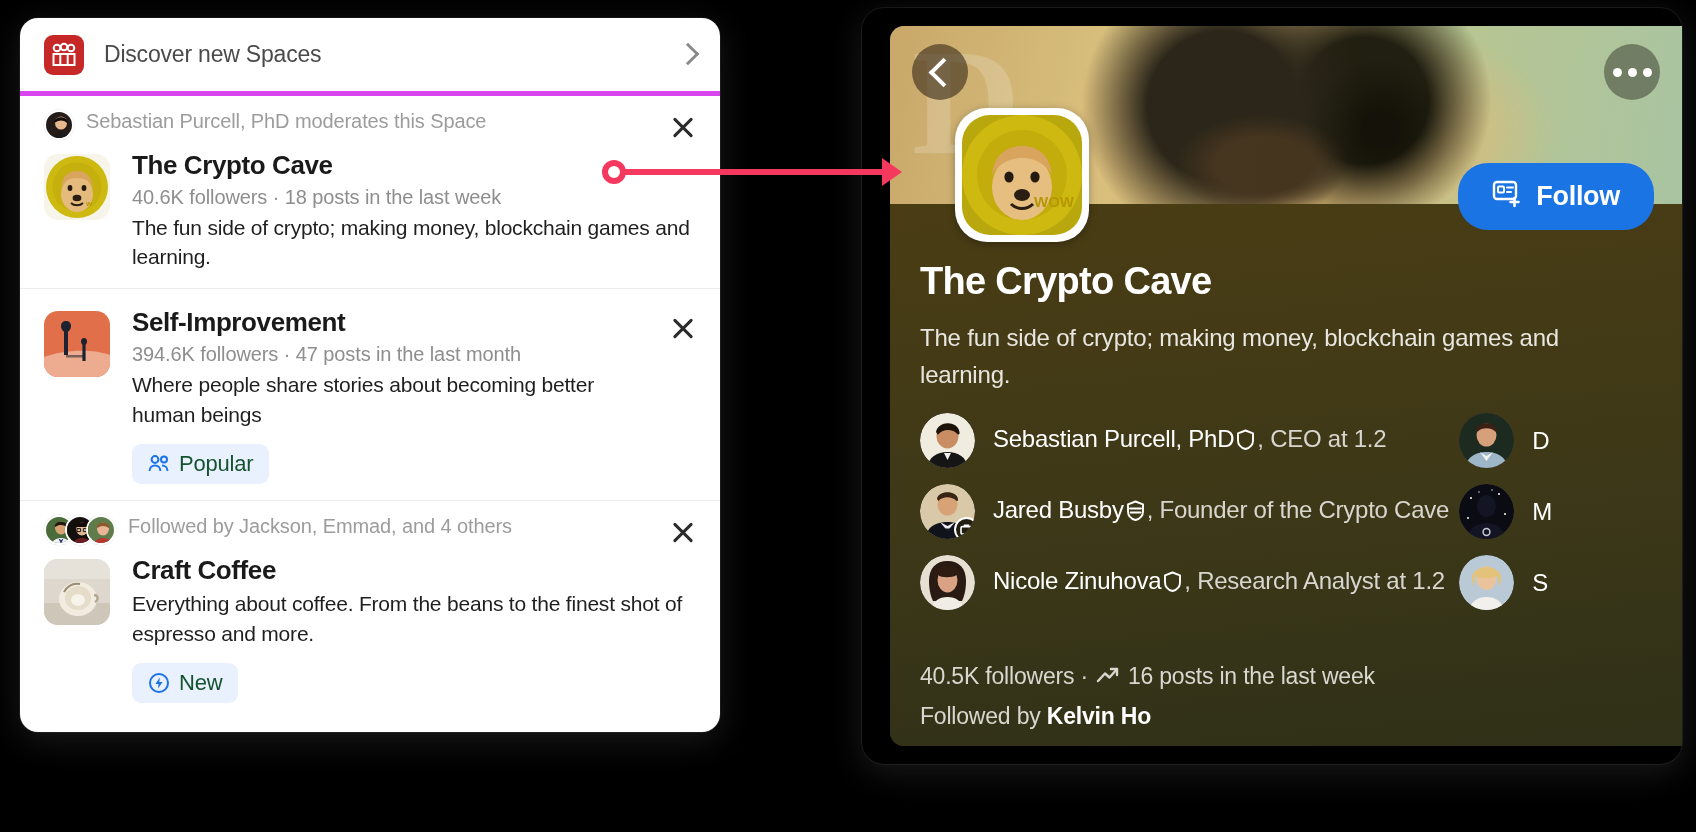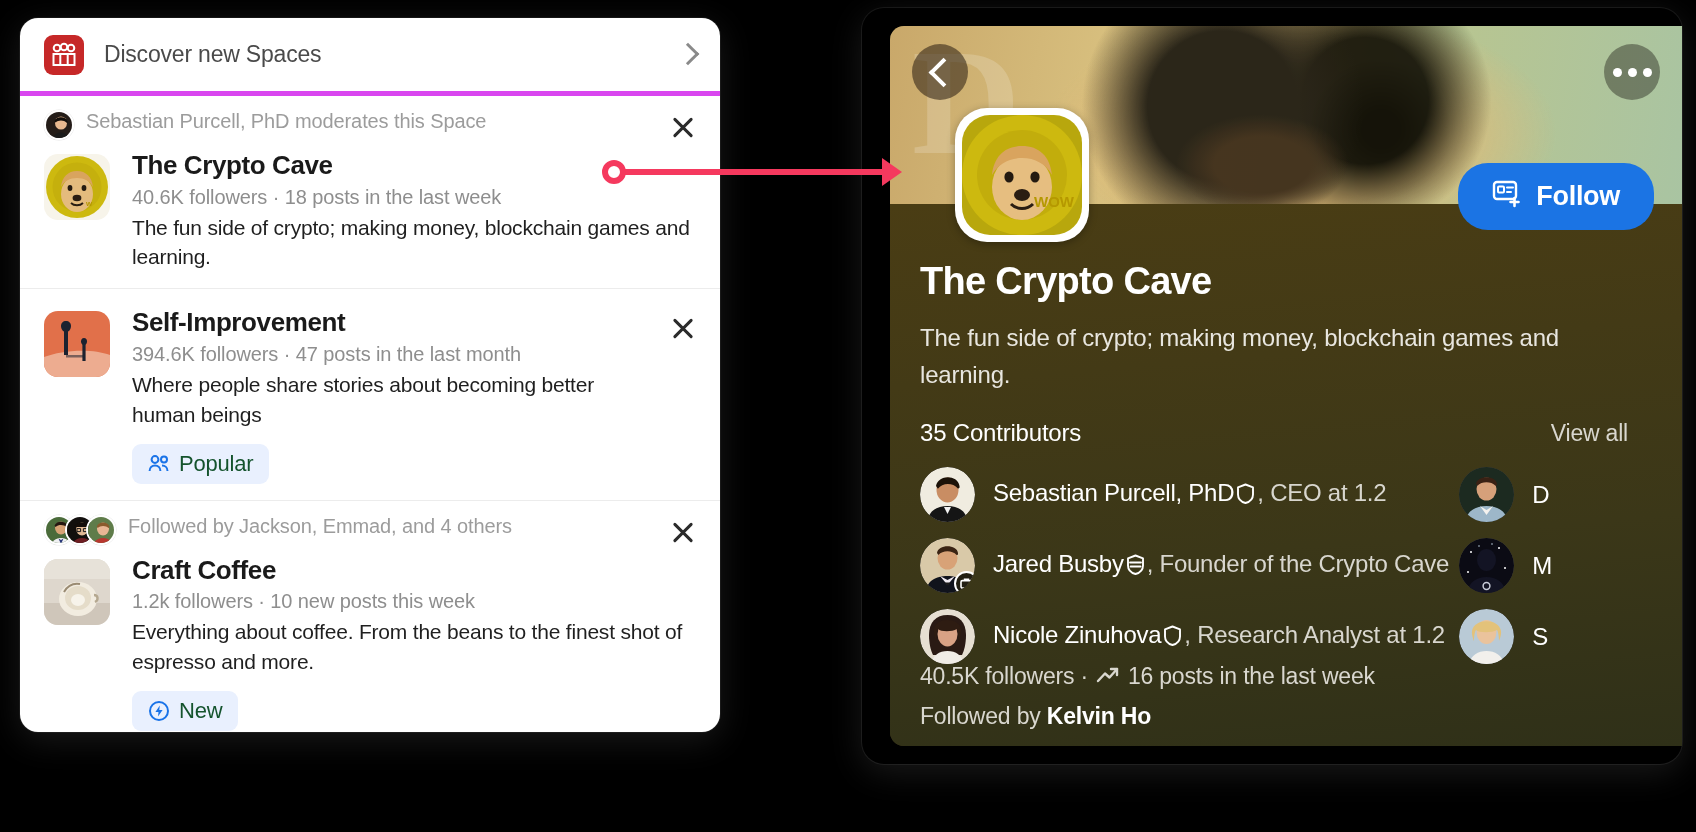--- a/index.html
+++ b/index.html
@@ -358,21 +358,20 @@
             <rect y="44" width="66" height="22" fill="#cfc6ba"></rect>
             <ellipse cx="34" cy="40" rx="19" ry="17" fill="#f2ece0"></ellipse>
             <ellipse cx="34" cy="39" rx="13" ry="12" fill="#e5dcc9"></ellipse>
             <path d="M20 33c4-7 10-9 16-8" stroke="#9a8b73" stroke-width="2" fill="none"></path>
             <path d="M50 36c4 0 5 5 1 7" stroke="#b5a890" stroke-width="2.4" fill="none"></path>
             <ellipse cx="34" cy="41" rx="7" ry="6" fill="#f7f3ea"></ellipse>
           </svg>
         </div>
         <div class="space-body">
           <div class="space-title">Craft Coffee</div>
-          <div class="space-stats">1.2k followers · 10 new posts this week</div>
           <div class="space-desc">Everything about coffee. From the beans to the finest shot of espresso and more.</div>
           <div class="badge">
             <span>
               <svg width="22" height="22" viewBox="0 0 22 22">
                 <circle cx="11" cy="11" r="9" fill="none" stroke="#1a73e8" stroke-width="2"></circle>
                 <path d="M11.8 5.5 7.4 12h3.1l-.5 4.6 4.6-6.6h-3.3z" fill="#1a73e8"></path>
               </svg>
             </span>
             <span>New</span>
           </div>
@@ -421,24 +420,20 @@
               <path d="M15 9.5h6M15 14h4" stroke="#fff" stroke-width="2" stroke-linecap="round"></path>
               <path d="M22.5 20v8M18.5 24h8" stroke="#fff" stroke-width="2.6" stroke-linecap="round"></path>
             </svg>
           </span>
           <span>Follow</span>
         </div>
 
         <div class="space-name-big">The Crypto Cave</div>
         <div class="space-desc-big">The fun side of crypto; making money, blockchain games and learning.</div>
 
-        <div class="contrib-head">
-          <div class="contrib-count">35 Contributors</div>
-          <div class="view-all">View all</div>
-        </div>
 
         <div class="contrib-cols">
           <div class="contrib-col col1">
 
             <div class="contrib-item">
               <div class="c-ava">
                 <svg width="55" height="55" viewBox="0 0 55 55">
                   <circle cx="27.5" cy="27.5" r="27.5" fill="#f0ece0"></circle>
                   <ellipse cx="27.5" cy="23" rx="11" ry="12.5" fill="#c98d63"></ellipse>
                   <path d="M8 55c0-11 9-16 19.5-16S47 44 47 55z" fill="#151515"></path>

